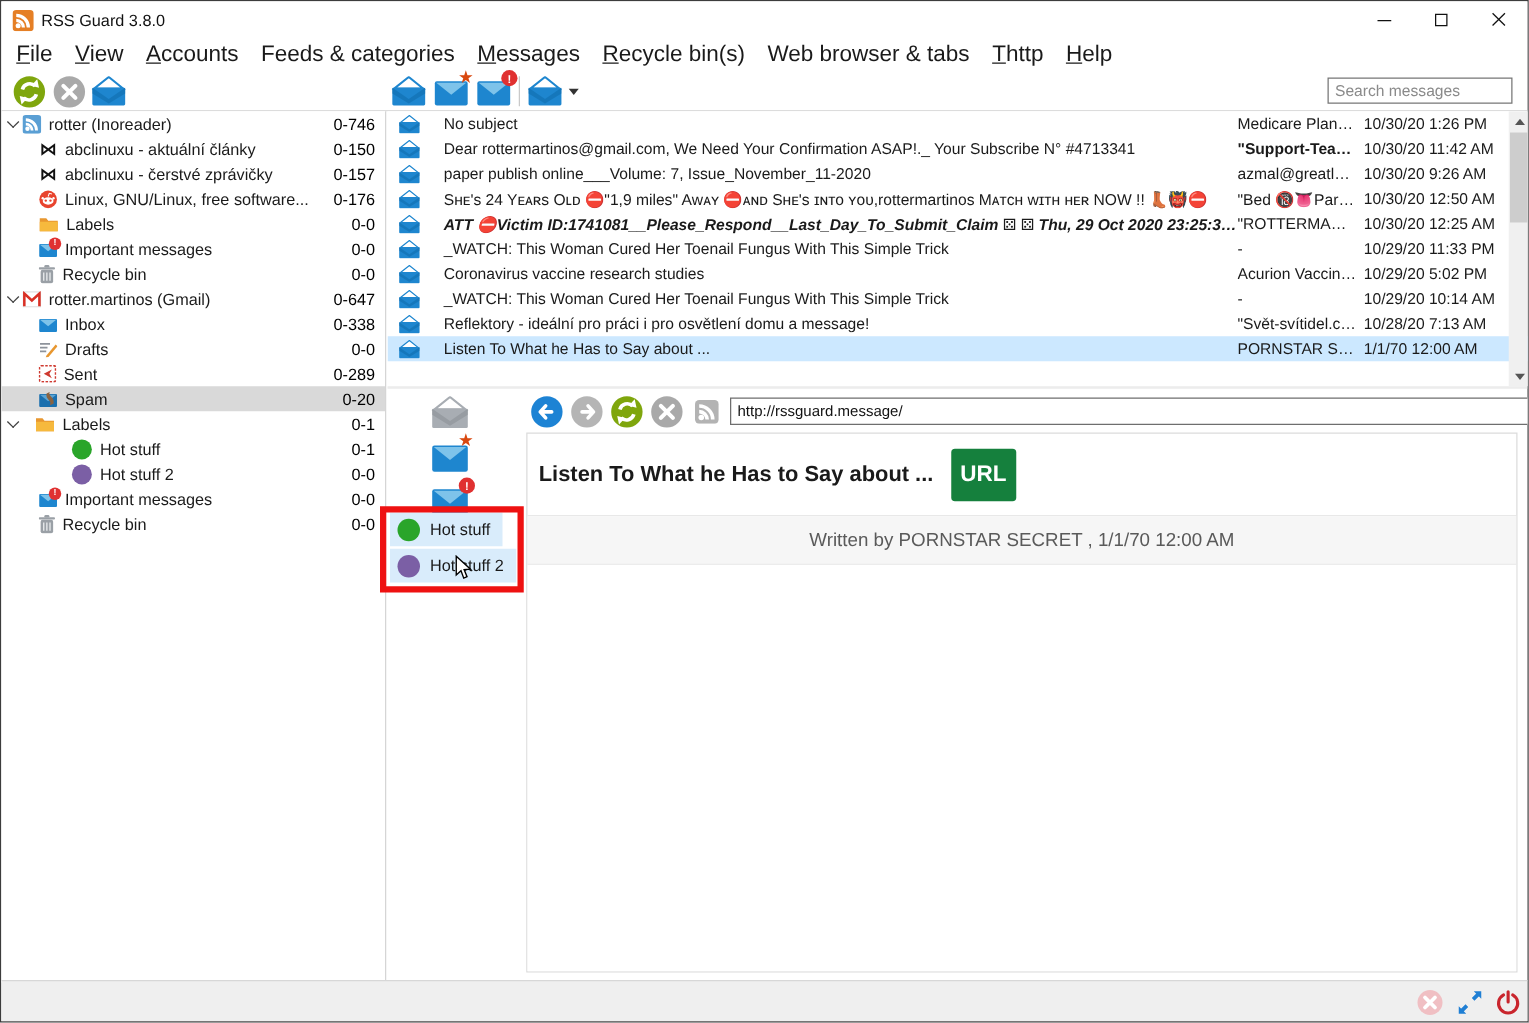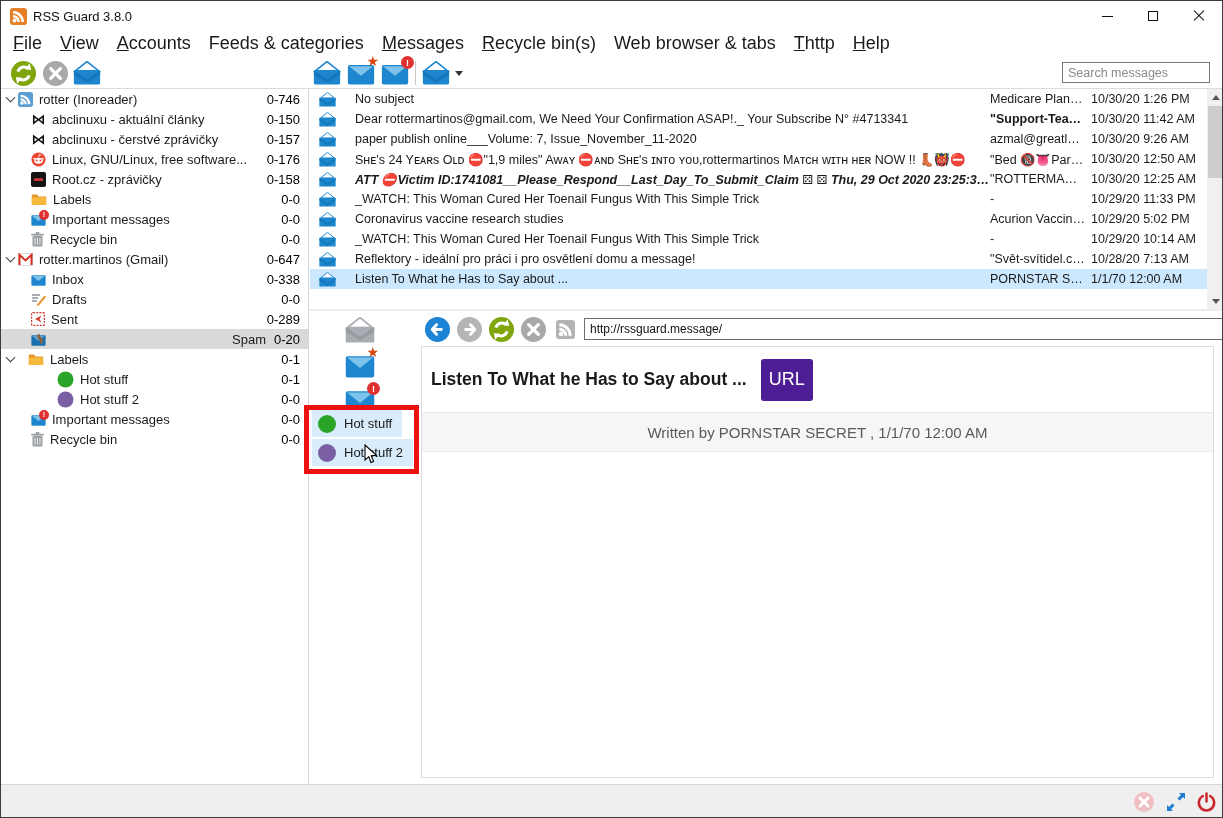--- a/index.html
+++ b/index.html
@@ -35,21 +35,21 @@
   .ico svg { display:block; }
   .badge-star { position:absolute; right:-4px; top:-7px; color:#d9480f; font-size:14px; line-height:1; }
   .badge-excl { position:absolute; right:-5px; top:-5px; width:13px; height:13px; border-radius:50%; background:#e03131; color:#fff;
     font-size:9px; font-weight:bold; display:flex; align-items:center; justify-content:center; }
   .badge-excl.sm { width:10px; height:10px; font-size:7px; top:-3px; right:-3px; }
   .caret-down { width:0; height:0; border-left:4px solid transparent; border-right:4px solid transparent; border-top:5px solid #333; margin-left:5px; }
   .chev { width:7px; height:7px; border-right:1.7px solid #3f3f3f; border-bottom:1.7px solid #3f3f3f; transform:rotate(45deg); margin:-2px 4px 2px 2px; flex:none; }
   
   .sidebar { position:absolute; left:0; top:88px; width:308px; height:697px; border-right:1px solid #d5d5d5; background:#fff; overflow:hidden; }
   .s-row { height:20px; display:flex; align-items:center; font-size:13px; padding:0 8px 0 4px; white-space:nowrap; }
-  .s-row.sel { background:#d9d9d9;text-align:right; }
+  .s-row.sel { background:#d9d9d9; }
   .s-label { margin-left:6px; overflow:hidden; text-overflow:ellipsis; flex:1; }
   .s-count { margin-left:8px; color:#000000; }
   .spacer { flex:none; display:inline-block; }
   
   .msglist { position:absolute; left:309px; top:88px; width:914px; height:220px; background:#fff; overflow:hidden; }
   .m-row { height:20px; display:flex; align-items:center; font-size:12.5px; padding-right:17px; white-space:nowrap; }
   .m-row.sel { background:#cce8ff; }
   .m-ico { flex:none; width:26px; display:flex; justify-content:flex-end; }
   .m-subj { flex:1; padding-left:19px; overflow:hidden; text-overflow:ellipsis; }
   .m-subj.bold-italic { font-weight:bold; font-style:italic; }
@@ -71,21 +71,21 @@
   .annotation { position:absolute; left:303px; top:404px; width:115px; height:69px; border:5px solid #ee1111; }
   .cursor { position:absolute; left:363px; top:443px; }
   
   .browserbar { position:absolute; left:420px; top:312px; height:32px; display:flex; align-items:center; }
   .bbtn { width:32px; height:32px; display:flex; align-items:center; justify-content:center; flex:none; }
   .url-field { width:641px; height:22px; border:1px solid #6e6e6e; font-size:12px; padding:0 5px; color:#111; margin-left:3px; font-family:inherit; }
   
   .pv-frame { position:absolute; left:420px; top:345px; width:793px; height:432px; border:1px solid #dcdcdc; background:#fff; }
   .pv-header { height:66px; display:flex; align-items:center; padding-left:9px; border-bottom:1px solid #e8e8e8; }
   .pv-title { font-size:17.5px; font-weight:bold; color:#1a1a1a; }
-  .url-btn { margin-left:14px; width:52px; height:42px; background:#4c1d95; border-radius:3px; color:#fff; font-weight:normal; font-size:18px;
+  .url-btn { margin-left:14px; width:52px; height:42px; background:#15803d; border-radius:3px; color:#fff; font-weight:bold; font-size:18px;
     display:flex; align-items:center; justify-content:center; }
   .pv-byline { height:39px; background:#f6f6f6; border-bottom:1px solid #ececec; display:flex; align-items:center; justify-content:center;
     font-size:15px; color:#5a5a5a; }
   .pv-content { height:325px; background:#fff; }
   
   .statusbar { position:absolute; left:0; bottom:0; right:0; height:33px; background:#efefef; border-top:1px solid #d7d7d7; }
   .sbtn { position:absolute; top:5px; width:24px; height:24px; display:flex; align-items:center; justify-content:center; }
 </style>
 </head>
 <body>
@@ -235,31 +235,20 @@
             <circle cx="12.6" cy="7" r="1" fill="#fff"></circle>
             <path d="M8 5.5 L9 2.8 L11.2 3.4" stroke="#fff" stroke-width="0.9" fill="none"></path>
           </svg>
         </span>
         <span class="s-label">Linux, GNU/Linux, free software...</span>
         <span class="s-count">0-176</span>
       </div>
       <div class="s-row">
         <span class="spacer" style="width: 26px;"></span>
         <span class="ico">
-          <svg width="15" height="15" viewBox="0 0 15 15">
-            <rect width="15" height="15" rx="2" fill="#141414"></rect>
-            <rect x="3" y="6.3" width="9" height="2.6" fill="#d93b3b"></rect>
-          </svg>
-        </span>
-        <span class="s-label">Root.cz - zprávičky</span>
-        <span class="s-count">0-158</span>
-      </div>
-      <div class="s-row">
-        <span class="spacer" style="width: 26px;"></span>
-        <span class="ico">
           <svg width="16" height="14" viewBox="0 0 20 16">
             <path d="M1 2.5 h6.5 l2 2.5 H19 v10.5 H1 Z" fill="#e8972f"></path>
             <path d="M1 6 H19 V15.5 H1 Z" fill="#f6b93d"></path>
           </svg>
         </span>
         <span class="s-label">Labels</span>
         <span class="s-count">0-0</span>
       </div>
       <div class="s-row">
         <span class="spacer" style="width: 26px;"></span>

